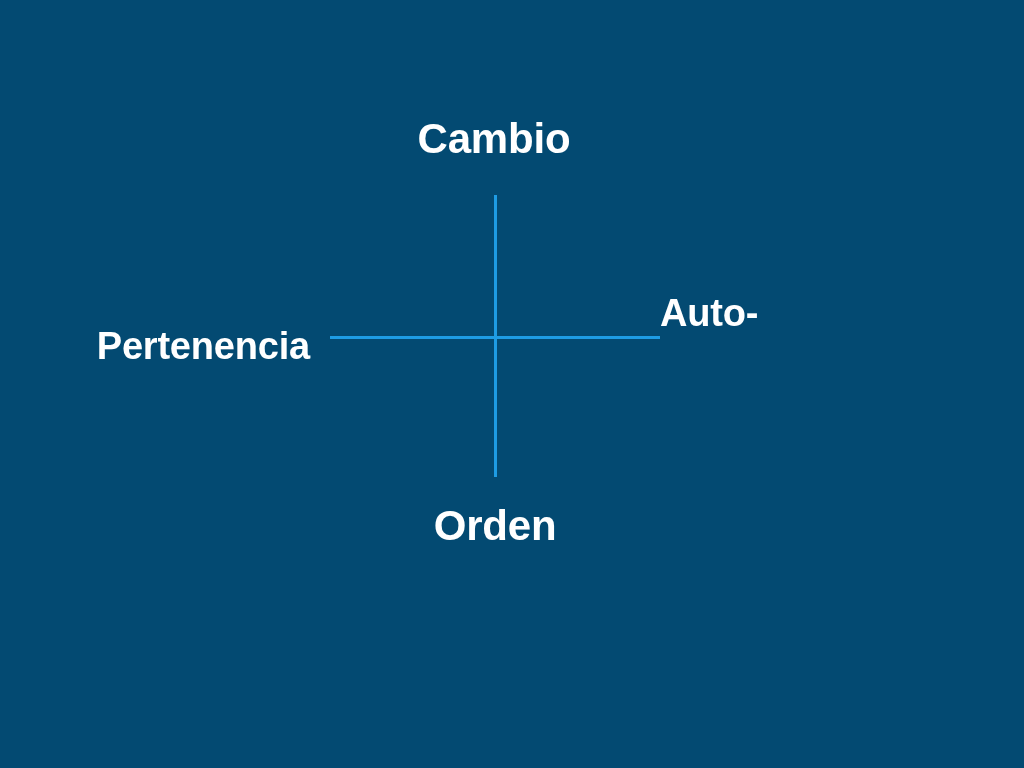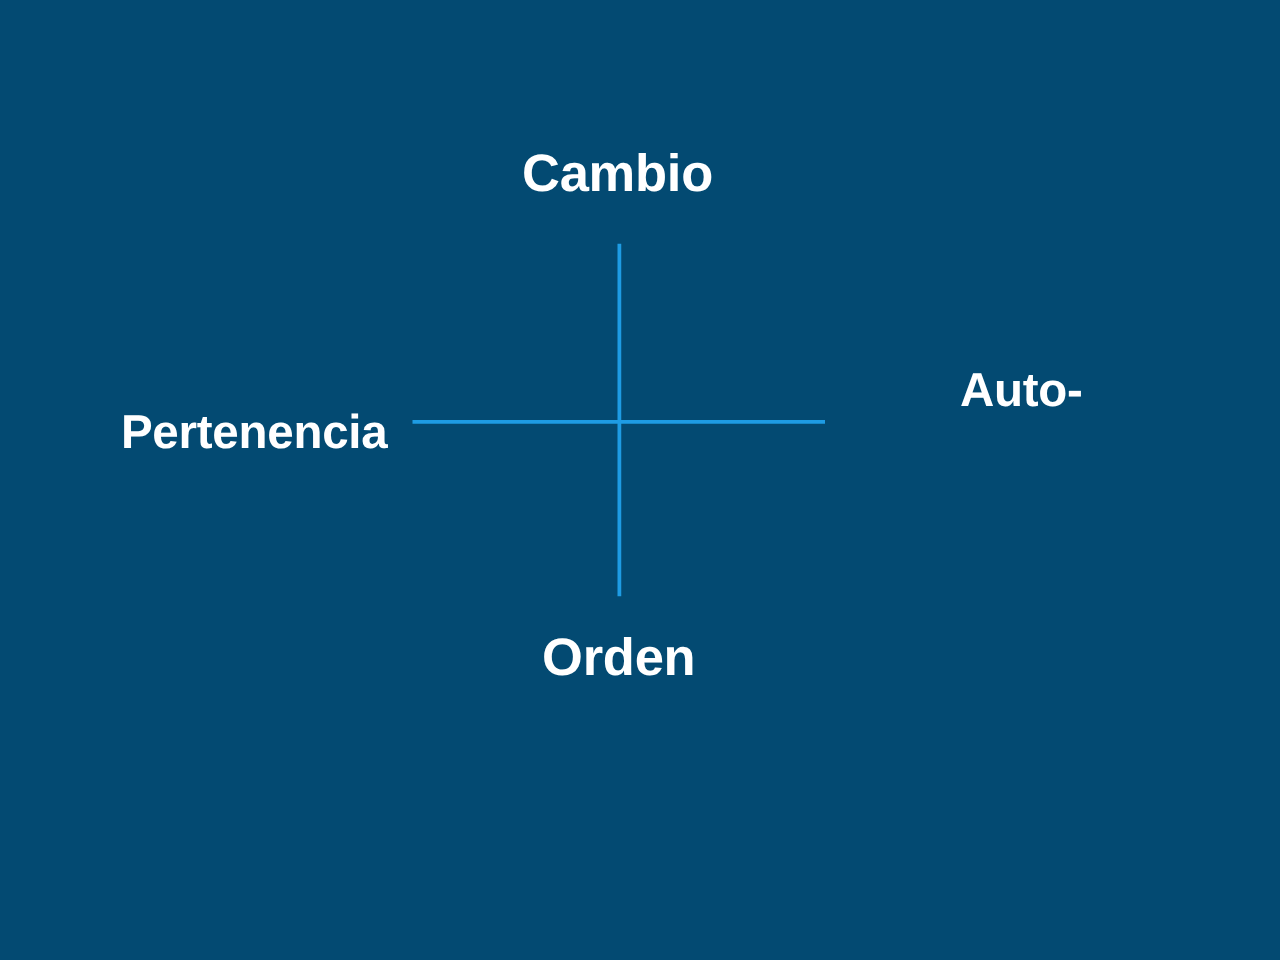--- a/index.html
+++ b/index.html
@@ -86,21 +86,20 @@
     font-size: 38px;
     margin-top: 11px;
   }
 
   .label-right {
     left: 660px;
     top: 291px;
     width: 364px;
     padding-right: 50px;
     box-sizing: border-box;
-    text-align: center;
     font-size: 38px;
     line-height: 1.18;
     white-space: normal;
   }
   .label-right .line {
     display: block;
   }
 </style>
 </head>
 <body style="background: rgb(3, 74, 114);">

